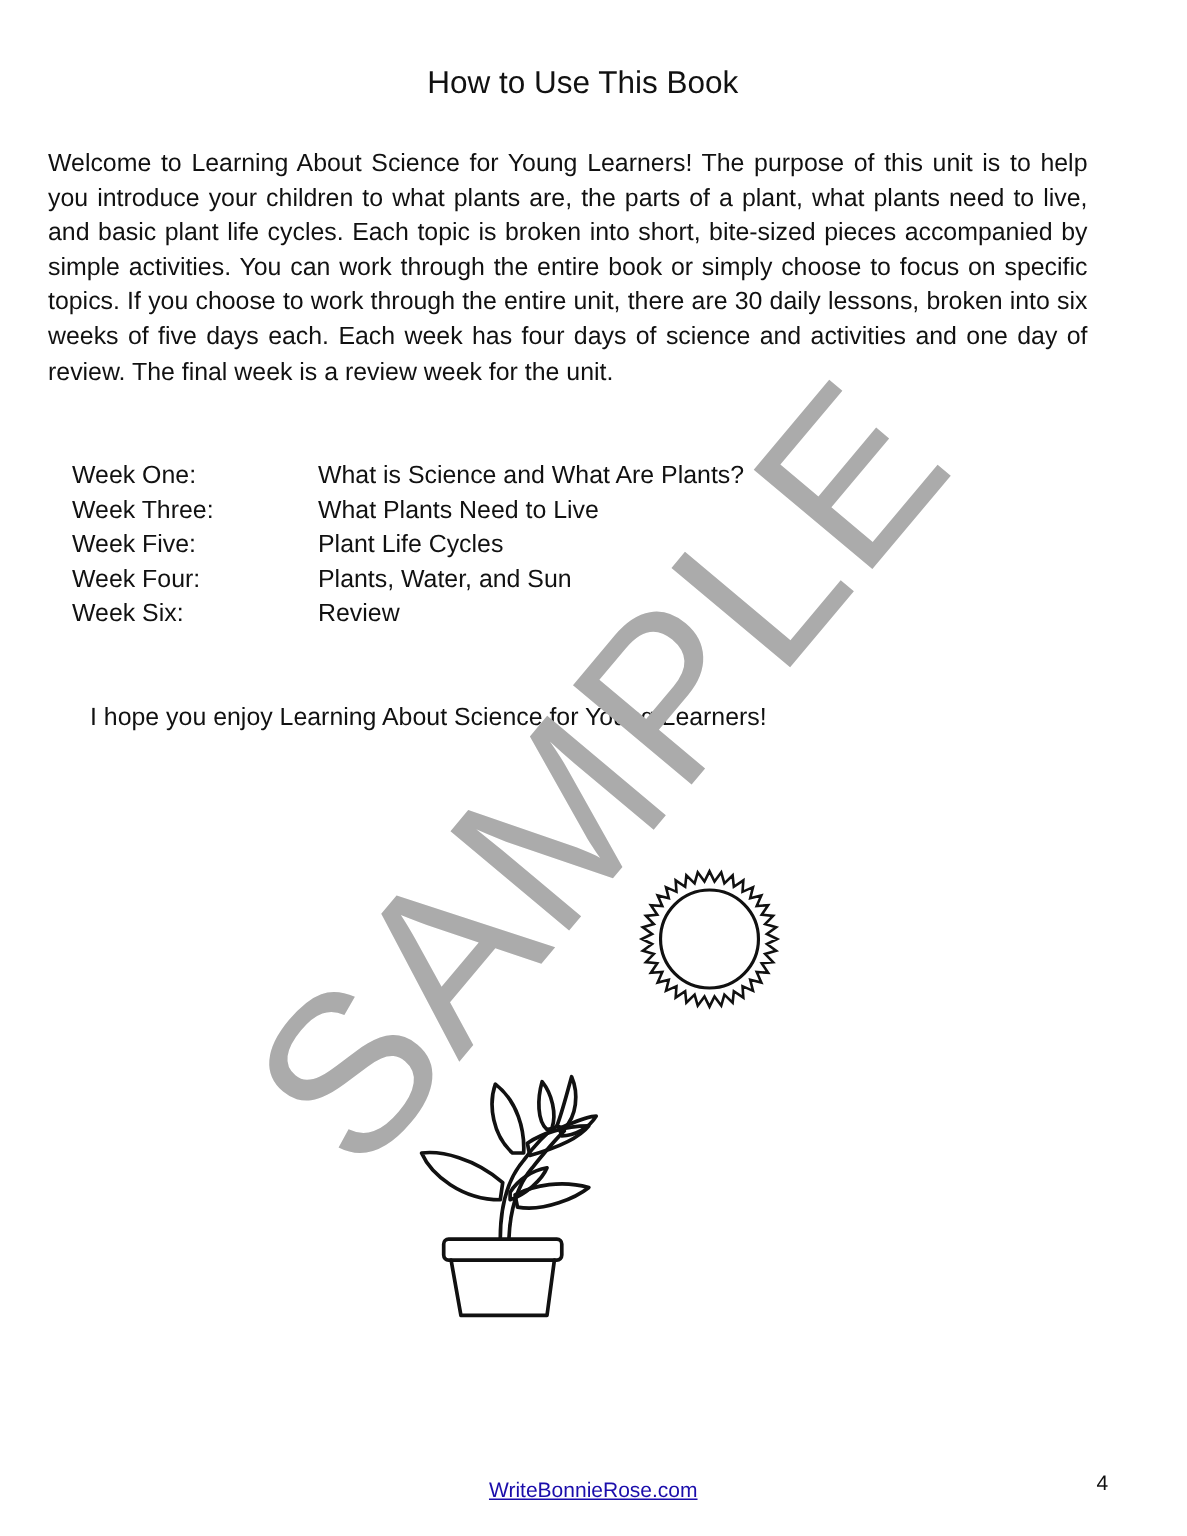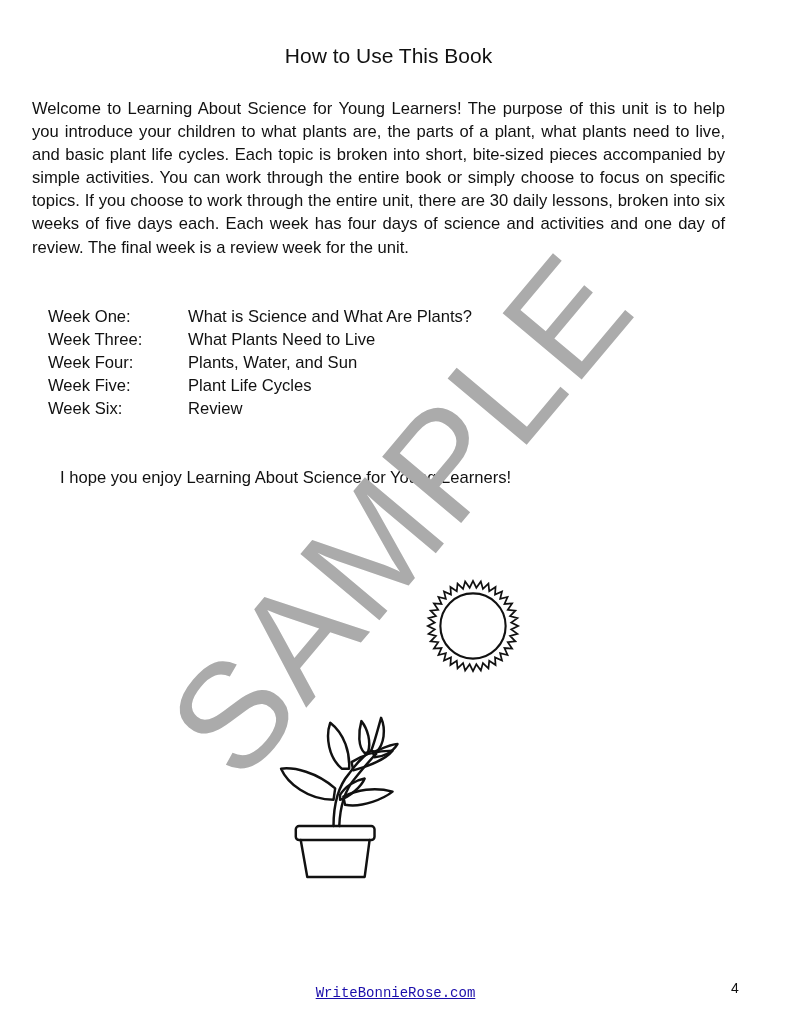--- a/index.html
+++ b/index.html
@@ -12,37 +12,37 @@
       text-align: center; font-size: 21px; color: #111;
     }
     .intro {
       position: absolute; top: 97px; left: 32px; width: 693px;
       font-size: 16.6px; line-height: 23.1px; text-align: justify; margin: 0;
     }
     .weeks {
       position: absolute; top: 305px; left: 48px; width: 600px;
       font-size: 16.6px; line-height: 23.1px; margin: 0; padding: 0; list-style: none;
     }
-    .weeks li { display: flex; }
+    .weeks li { display: flex; gap: 24px; }
     .weeks .wk { width: 140px; flex: none; }
     .closing {
       position: absolute; top: 466px; left: 60px; font-size: 16.6px; line-height: 23px; margin: 0;
     }
     .watermark {
       position: absolute; left: 400px; top: 515px;
       transform: translate(-50%, -50%) rotate(-50deg);
       font-size: 150px; color: #ababab; letter-spacing: 2px;
       font-family: "Liberation Sans", sans-serif; white-space: nowrap;
       line-height: 1; pointer-events: none;
     }
     .sun { position: absolute; left: 425px; top: 578px; width: 96px; height: 96px; }
     .plant { position: absolute; left: 270px; top: 708px; width: 150px; height: 205px; }
     .footer-link {
       position: absolute; top: 985px; left: 0; width: 791px; text-align: center;
-      font-size: 14px; color: #1a0dab; text-decoration: underline; font-family: Liberation Mono, monospace;
+      font-size: 14px; color: #1a0dab; text-decoration: underline;
     }
     .page-number {
       position: absolute; top: 980px; left: 731px; font-size: 14px; color: #111;
     }
   </style>
 </head>
 <body>
 
 <div class="title">How to Use This Book</div>
 
@@ -51,26 +51,26 @@
 <ul class="weeks">
   <li>
       <span class="wk">Week One:</span>
       <span>What is Science and What Are Plants?</span>
     </li>
   <li>
       <span class="wk">Week Three:</span>
       <span>What Plants Need to Live</span>
     </li>
   <li>
+      <span class="wk">Week Five:</span>
+      <span>Plant Life Cycles</span>
+    </li>
+  <li>
       <span class="wk">Week Four:</span>
       <span>Plants, Water, and Sun</span>
-    </li>
-  <li>
-      <span class="wk">Week Five:</span>
-      <span>Plant Life Cycles</span>
     </li>
   <li>
       <span class="wk">Week Six:</span>
       <span>Review</span>
     </li>
 </ul>
 
 <p class="closing">I hope you enjoy Learning About Science for Young Learners!</p>
 
 <svg class="sun" viewBox="0 0 100 100">

